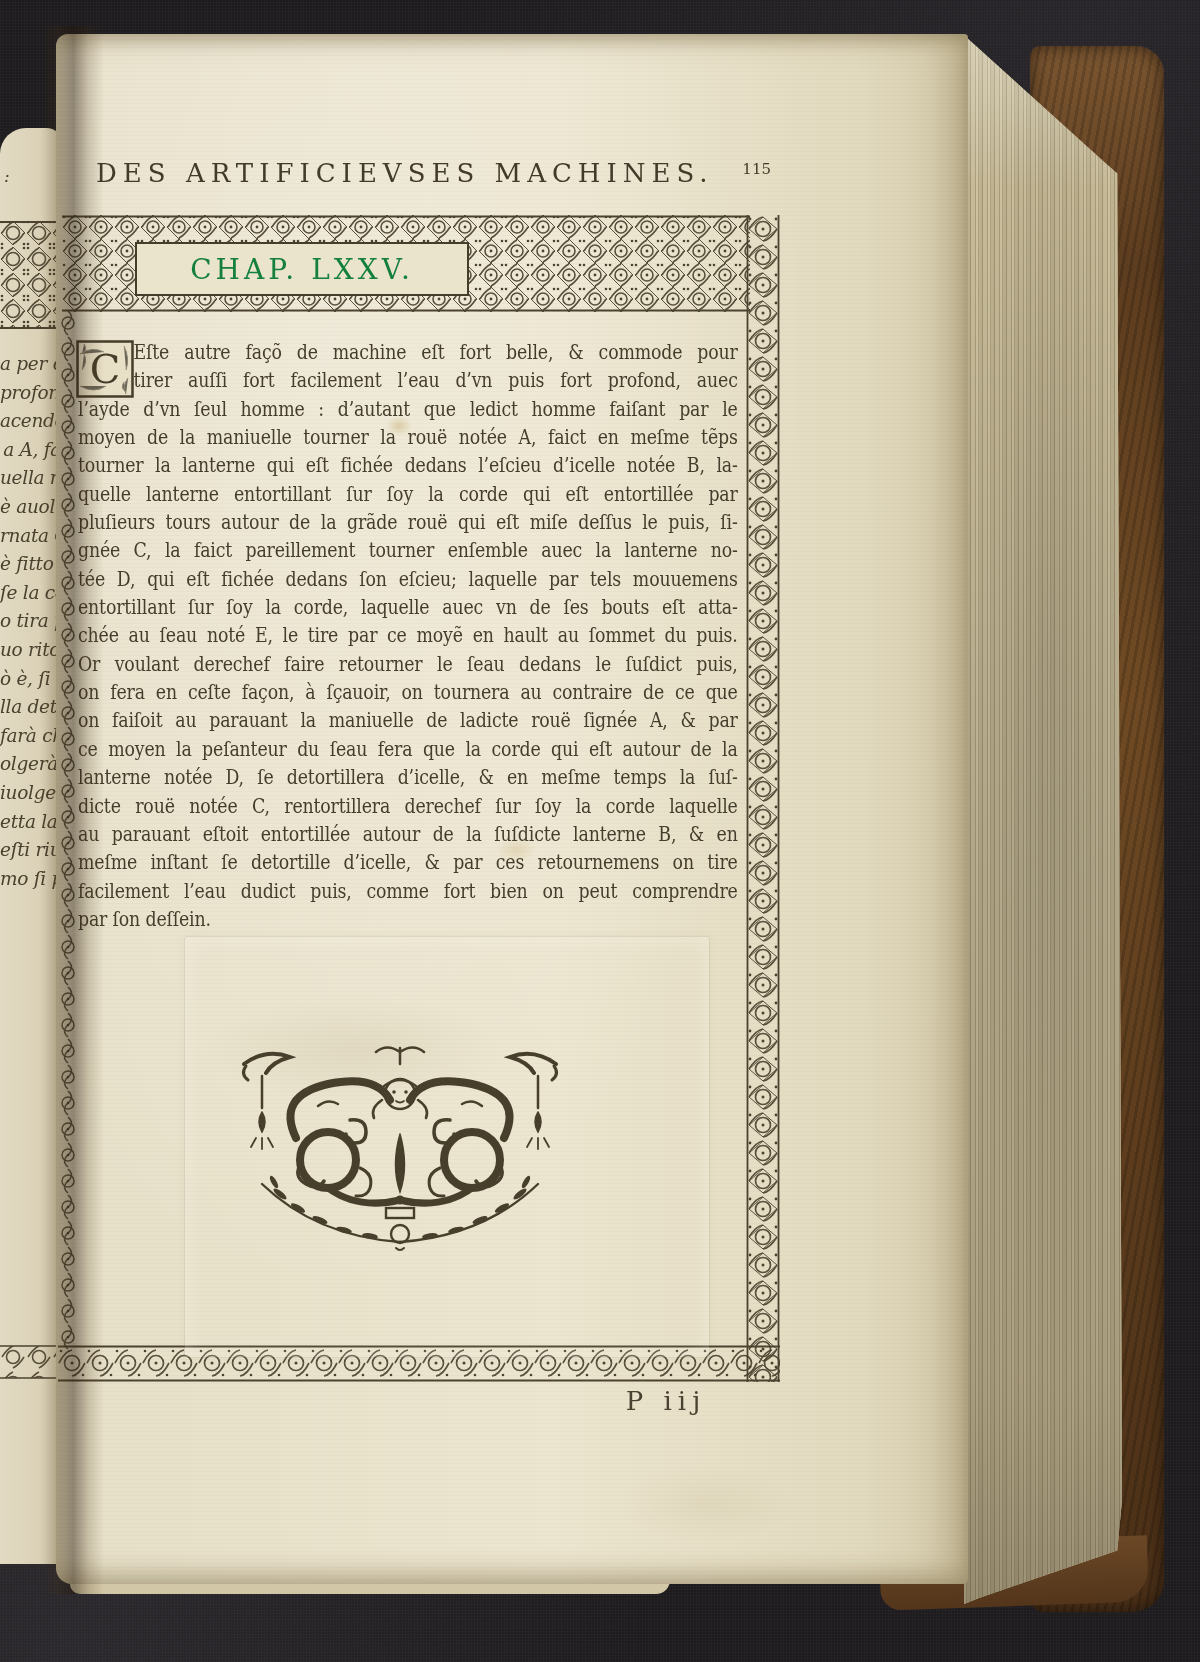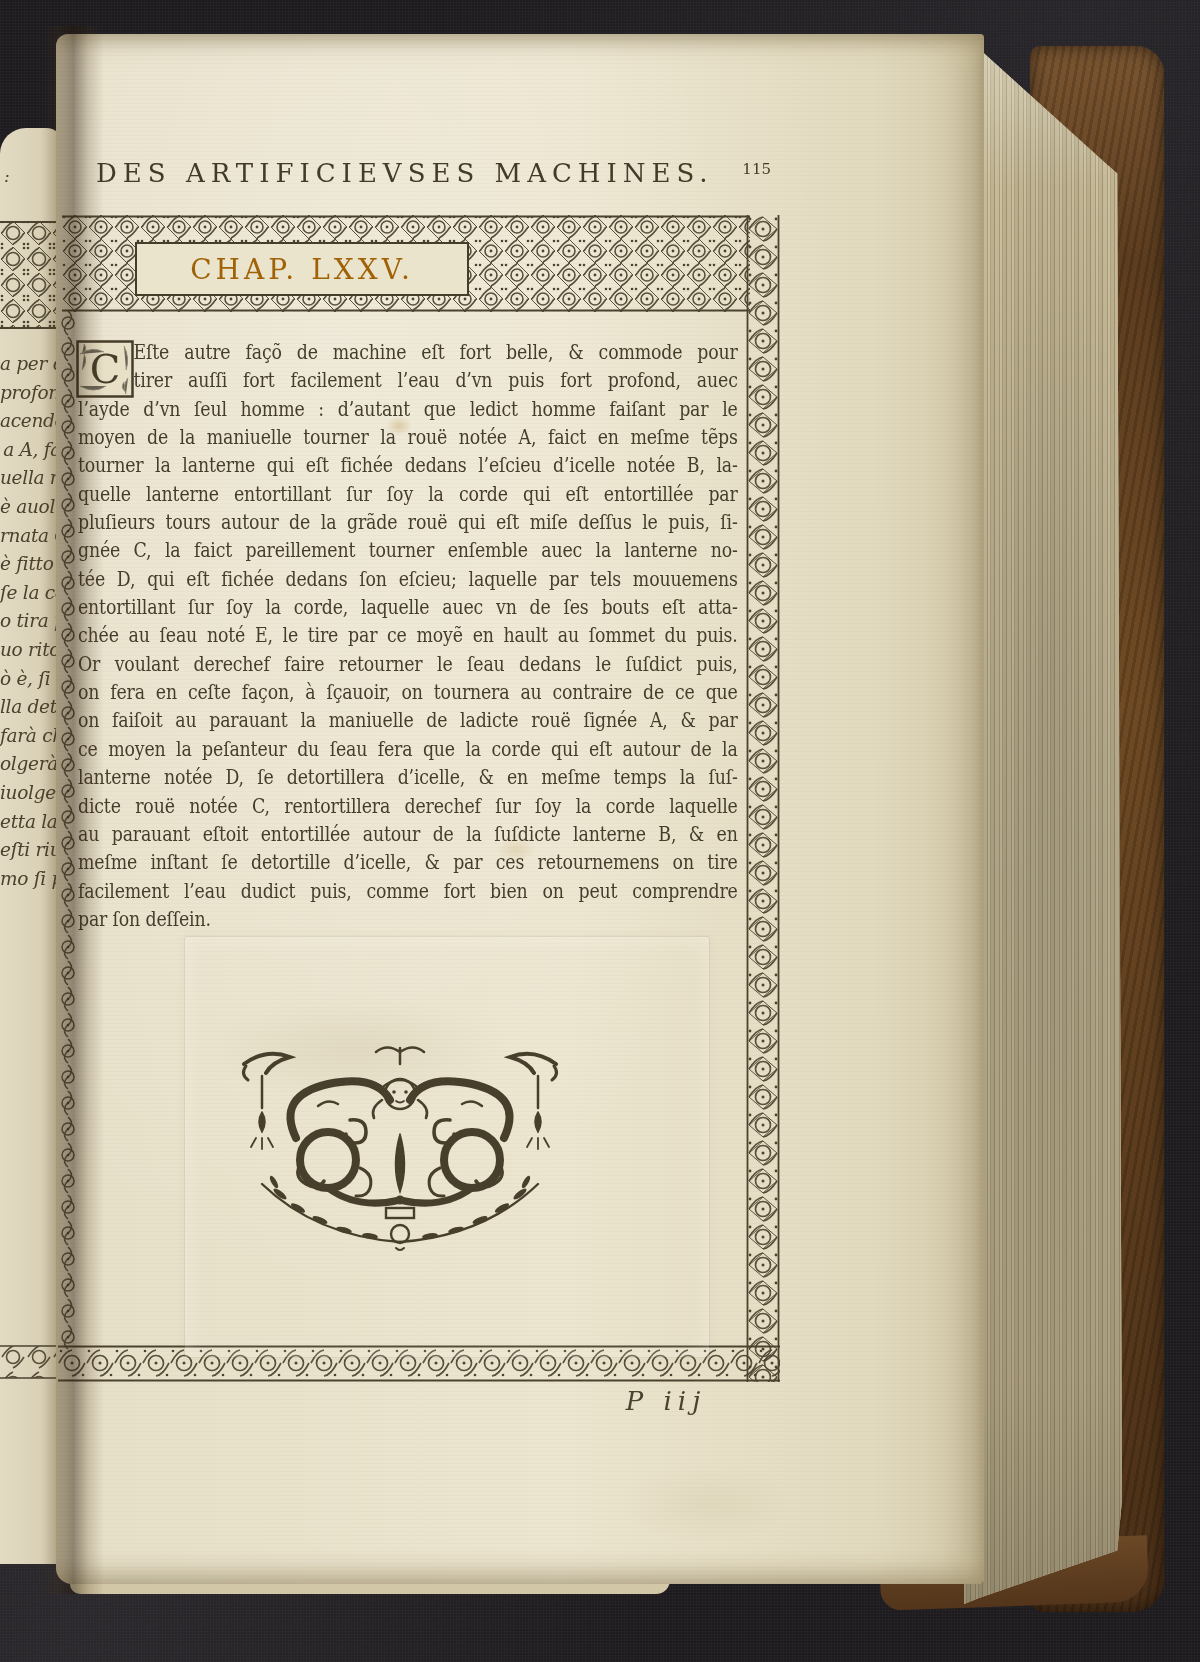--- a/index.html
+++ b/index.html
@@ -59,59 +59,58 @@
       repeating-linear-gradient(0deg, rgba(120,100,60,.035) 0 1px, transparent 1px 4px),
       radial-gradient(ellipse at 30% 20%, rgba(255,255,255,.25), transparent 55%),
       linear-gradient(90deg,#e7e0c9 0%,#ece5cf 55%,#e2dabf 88%,#d3c9a9 100%),
       #e9e2cb;
     box-shadow:
       inset 0 8px 14px rgba(120,100,60,.22),
       inset -20px 0 34px rgba(130,112,74,.30),
       inset 0 -12px 20px rgba(130,112,74,.24),
       inset 14px 0 22px rgba(90,70,40,.18);
     color:#473f2c;
-    padding-left:16px;
   }
   .under-lip{position:absolute;left:70px;top:1576px;width:600px;height:18px;z-index:4;
     background:#d2c7a6;border-radius:0 0 14px 10px;}
   .gutter-shadow{
     position:absolute;left:40px;top:26px;width:64px;height:1568px;z-index:6;pointer-events:none;
     background:linear-gradient(90deg, transparent, rgba(70,48,18,.20) 28%, rgba(35,22,8,.42) 52%, rgba(70,48,18,.18) 76%, transparent);
   }
   
   .running-header{
     position:absolute;left:40px;top:124px;width:560px;text-align:center;
     font-size:26px;letter-spacing:6px;color:#423b29;white-space:nowrap;
   }
   .page-number{position:absolute;left:655px;top:126px;width:60px;text-align:right;font-size:15px;color:#423b29;}
   .band{position:absolute;}
   .cartouche{
     position:absolute;left:79px;top:208px;width:330px;height:50px;
     background:#ebe4cd;border:2.5px solid #453d2a;box-shadow:0 0 0 1px #ebe4cd inset;
     display:flex;align-items:center;justify-content:center;
   }
-  .cartouche span{font-size:28px;letter-spacing:4px;color:#a16207;white-space:nowrap;}
+  .cartouche span{font-size:28px;letter-spacing:4px;color:#15803d;white-space:nowrap;}
   .drop-cap{position:absolute;left:20px;top:306px;width:58px;height:58px;}
   .body-lines{
     position:absolute;left:22px;top:304px;width:760px;
     transform:scaleX(.868);transform-origin:left top;
     font-size:20px;line-height:28.35px;letter-spacing:-.2px;color:#453d2b;
   }
   .body-lines div{text-align:justify;text-align-last:justify;height:28.35px;overflow:visible;white-space:nowrap;}
   .body-lines div:nth-child(-n+2){margin-left:64px;}
   .body-lines div:last-child{text-align-last:left;}
   .platemark{
     position:absolute;left:128px;top:902px;width:524px;height:420px;
     border:1px solid rgba(90,75,45,.10);
     box-shadow:inset 0 0 22px rgba(255,255,250,.35), 0 0 10px rgba(120,100,60,.06);
     border-radius:3px;
   }
   .tailpiece{position:absolute;left:176px;top:1008px;}
   .signature{position:absolute;left:540px;top:1352px;width:140px;text-align:center;
-    font-style:italic;font-size:26px;color:#4a4230;letter-spacing:6px;}
+    font-size:26px;color:#4a4230;letter-spacing:6px;}
   .stain{position:absolute;border-radius:50%;pointer-events:none;}
   .stain.s1{left:330px;top:382px;width:26px;height:20px;background:radial-gradient(ellipse, rgba(170,130,40,.28), transparent 70%);}
   .stain.s2{left:440px;top:804px;width:40px;height:24px;background:radial-gradient(ellipse, rgba(170,130,40,.16), transparent 70%);}
   .stain.s3{left:150px;top:960px;width:300px;height:110px;background:radial-gradient(ellipse, rgba(140,120,70,.10), transparent 70%);}
   .stain.s4{left:560px;top:1430px;width:180px;height:80px;background:radial-gradient(ellipse, rgba(140,120,70,.08), transparent 70%);}
 </style>
 </head>
 <body>
 
 <div class="scene">

